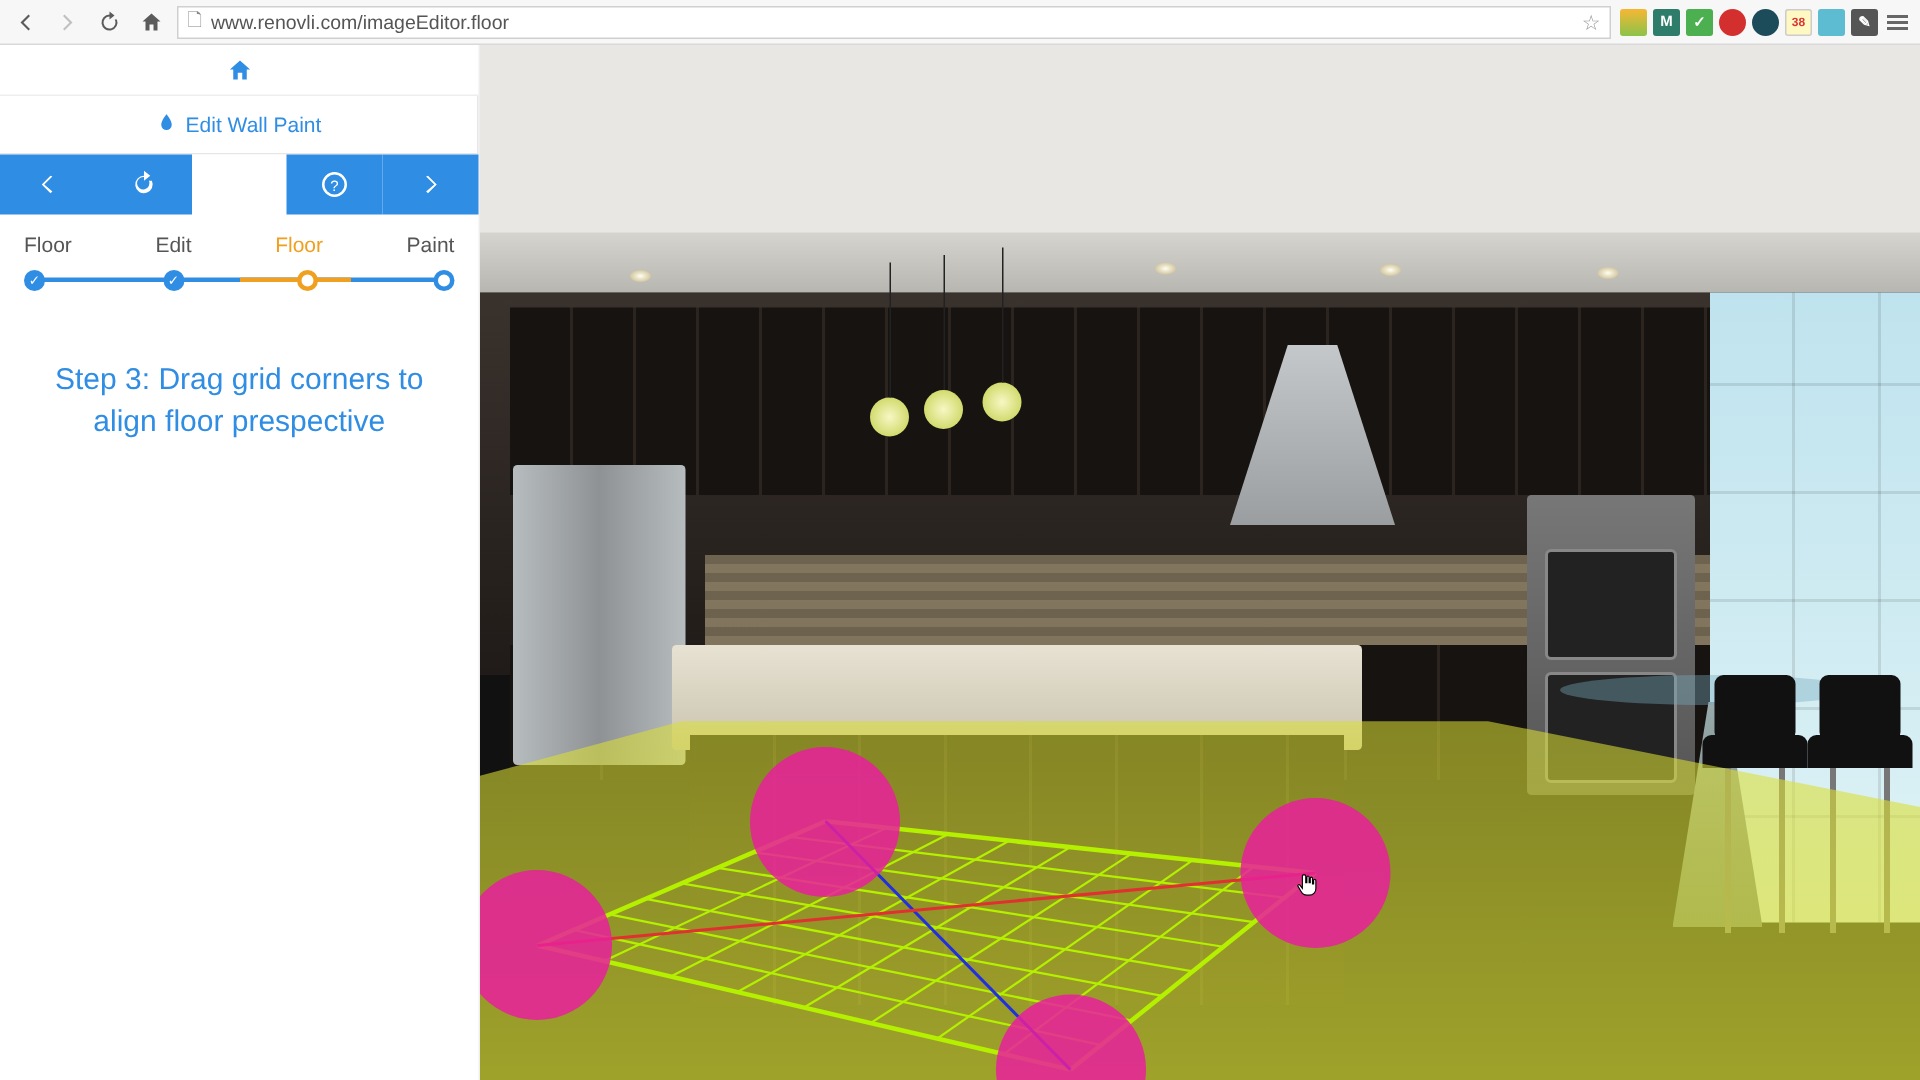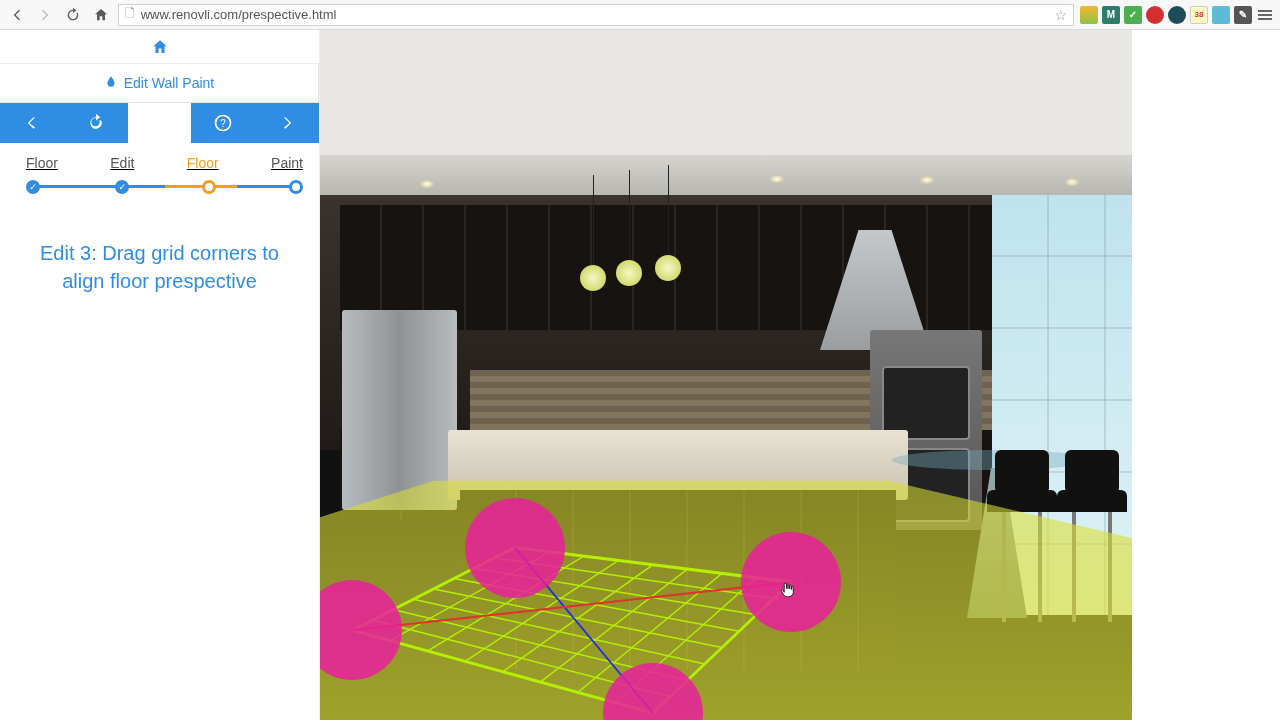--- a/index.html
+++ b/index.html
@@ -43,21 +43,21 @@
   .ext-icon.e { background: #1c4b5a; border-radius: 50%; }
   .ext-icon.f { background: #fef9c3; border:1px solid #ccc; color:#d33; font-size:8px; }
   .ext-icon.g { background: #5dbcd2; }
   .ext-icon.h { background: #555; }
   .menu-icon { width:18px; color:#666; display:flex; flex-direction:column; gap:2px; align-items:center; justify-content:center; }
   .menu-icon span { display:block; width:14px; height:2px; background:#666; }
 
   
   .app {
     display: flex;
-    width: 1132px;
+    width: 1280px;
     height: 690px;
   }
 
   .sidebar {
     width: 320px;
     height: 100%;
     background: #fff;
     border-right: 1px solid #eee;
     display: flex;
     flex-direction: column;
@@ -107,22 +107,21 @@
     display: flex;
     align-items: center;
     justify-content: center;
     font-size: 18px;
     cursor: pointer;
   }
   .action-btn.gap { background: #fff; }
   .action-btn svg { width: 20px; height: 20px; fill: white; }
 
   .stepper {
-    padding: 12px 10px 0 20px;
-    text-decoration: underline;
+    padding: 12px 10px 0 10px;
   }
   .stepper-labels {
     display: flex;
     justify-content: space-between;
     font-size: 14px;
     padding: 0 6px 4px 6px;
   }
   .stepper-labels span { color: #555; }
   .stepper-labels span.active { color: #f0a020; font-weight: 500; }
   .stepper-track {
@@ -265,21 +264,21 @@
         <path fill="#5b5b5b" d="M12 4a8 8 0 1 0 7.4 5h-2.2A6 6 0 1 1 12 6v3l5-4-5-4v3z"></path>
       </svg>
   </div>
   <div class="nav-btn">
     <svg viewBox="0 0 24 24" width="16" height="16">
         <path fill="#5b5b5b" d="M12 3l9 8h-3v9h-4v-6h-4v6H6v-9H3z"></path>
       </svg>
   </div>
   <div class="url-box">
     <span class="page-icon">🗋</span>
-    <span>www.renovli.com/prespective.html</span>
+    <span>www.renovli.com/imageEditor.floor</span>
     <span class="star">☆</span>
   </div>
   <div class="ext-icons">
     <div class="ext-icon a"></div>
     <div class="ext-icon b">M</div>
     <div class="ext-icon c">✓</div>
     <div class="ext-icon d"></div>
     <div class="ext-icon e"></div>
     <div class="ext-icon f">38</div>
     <div class="ext-icon g"></div>
@@ -346,21 +345,21 @@
       </div>
       <div class="stepper-track">
         <div class="seg-active" style="left:50%; right:25%;"></div>
         <div class="stepper-dot" style="left:6px">✓</div>
         <div class="stepper-dot" style="left:33%">✓</div>
         <div class="stepper-dot active" style="left:63%"></div>
         <div class="stepper-dot future" style="right:6px"></div>
       </div>
     </div>
 
-    <div class="instruction">Edit 3: Drag grid corners to align floor prespective</div>
+    <div class="instruction">Step 3: Drag grid corners to align floor prespective</div>
   </div>
 
   <div class="canvas">
     <div class="scene">
       <div class="ceiling"></div>
       <div class="recessed r1"></div>
         <div class="recessed r2"></div>
         <div class="recessed r3"></div>
         <div class="recessed r4"></div>
       <div class="backwall"></div>

